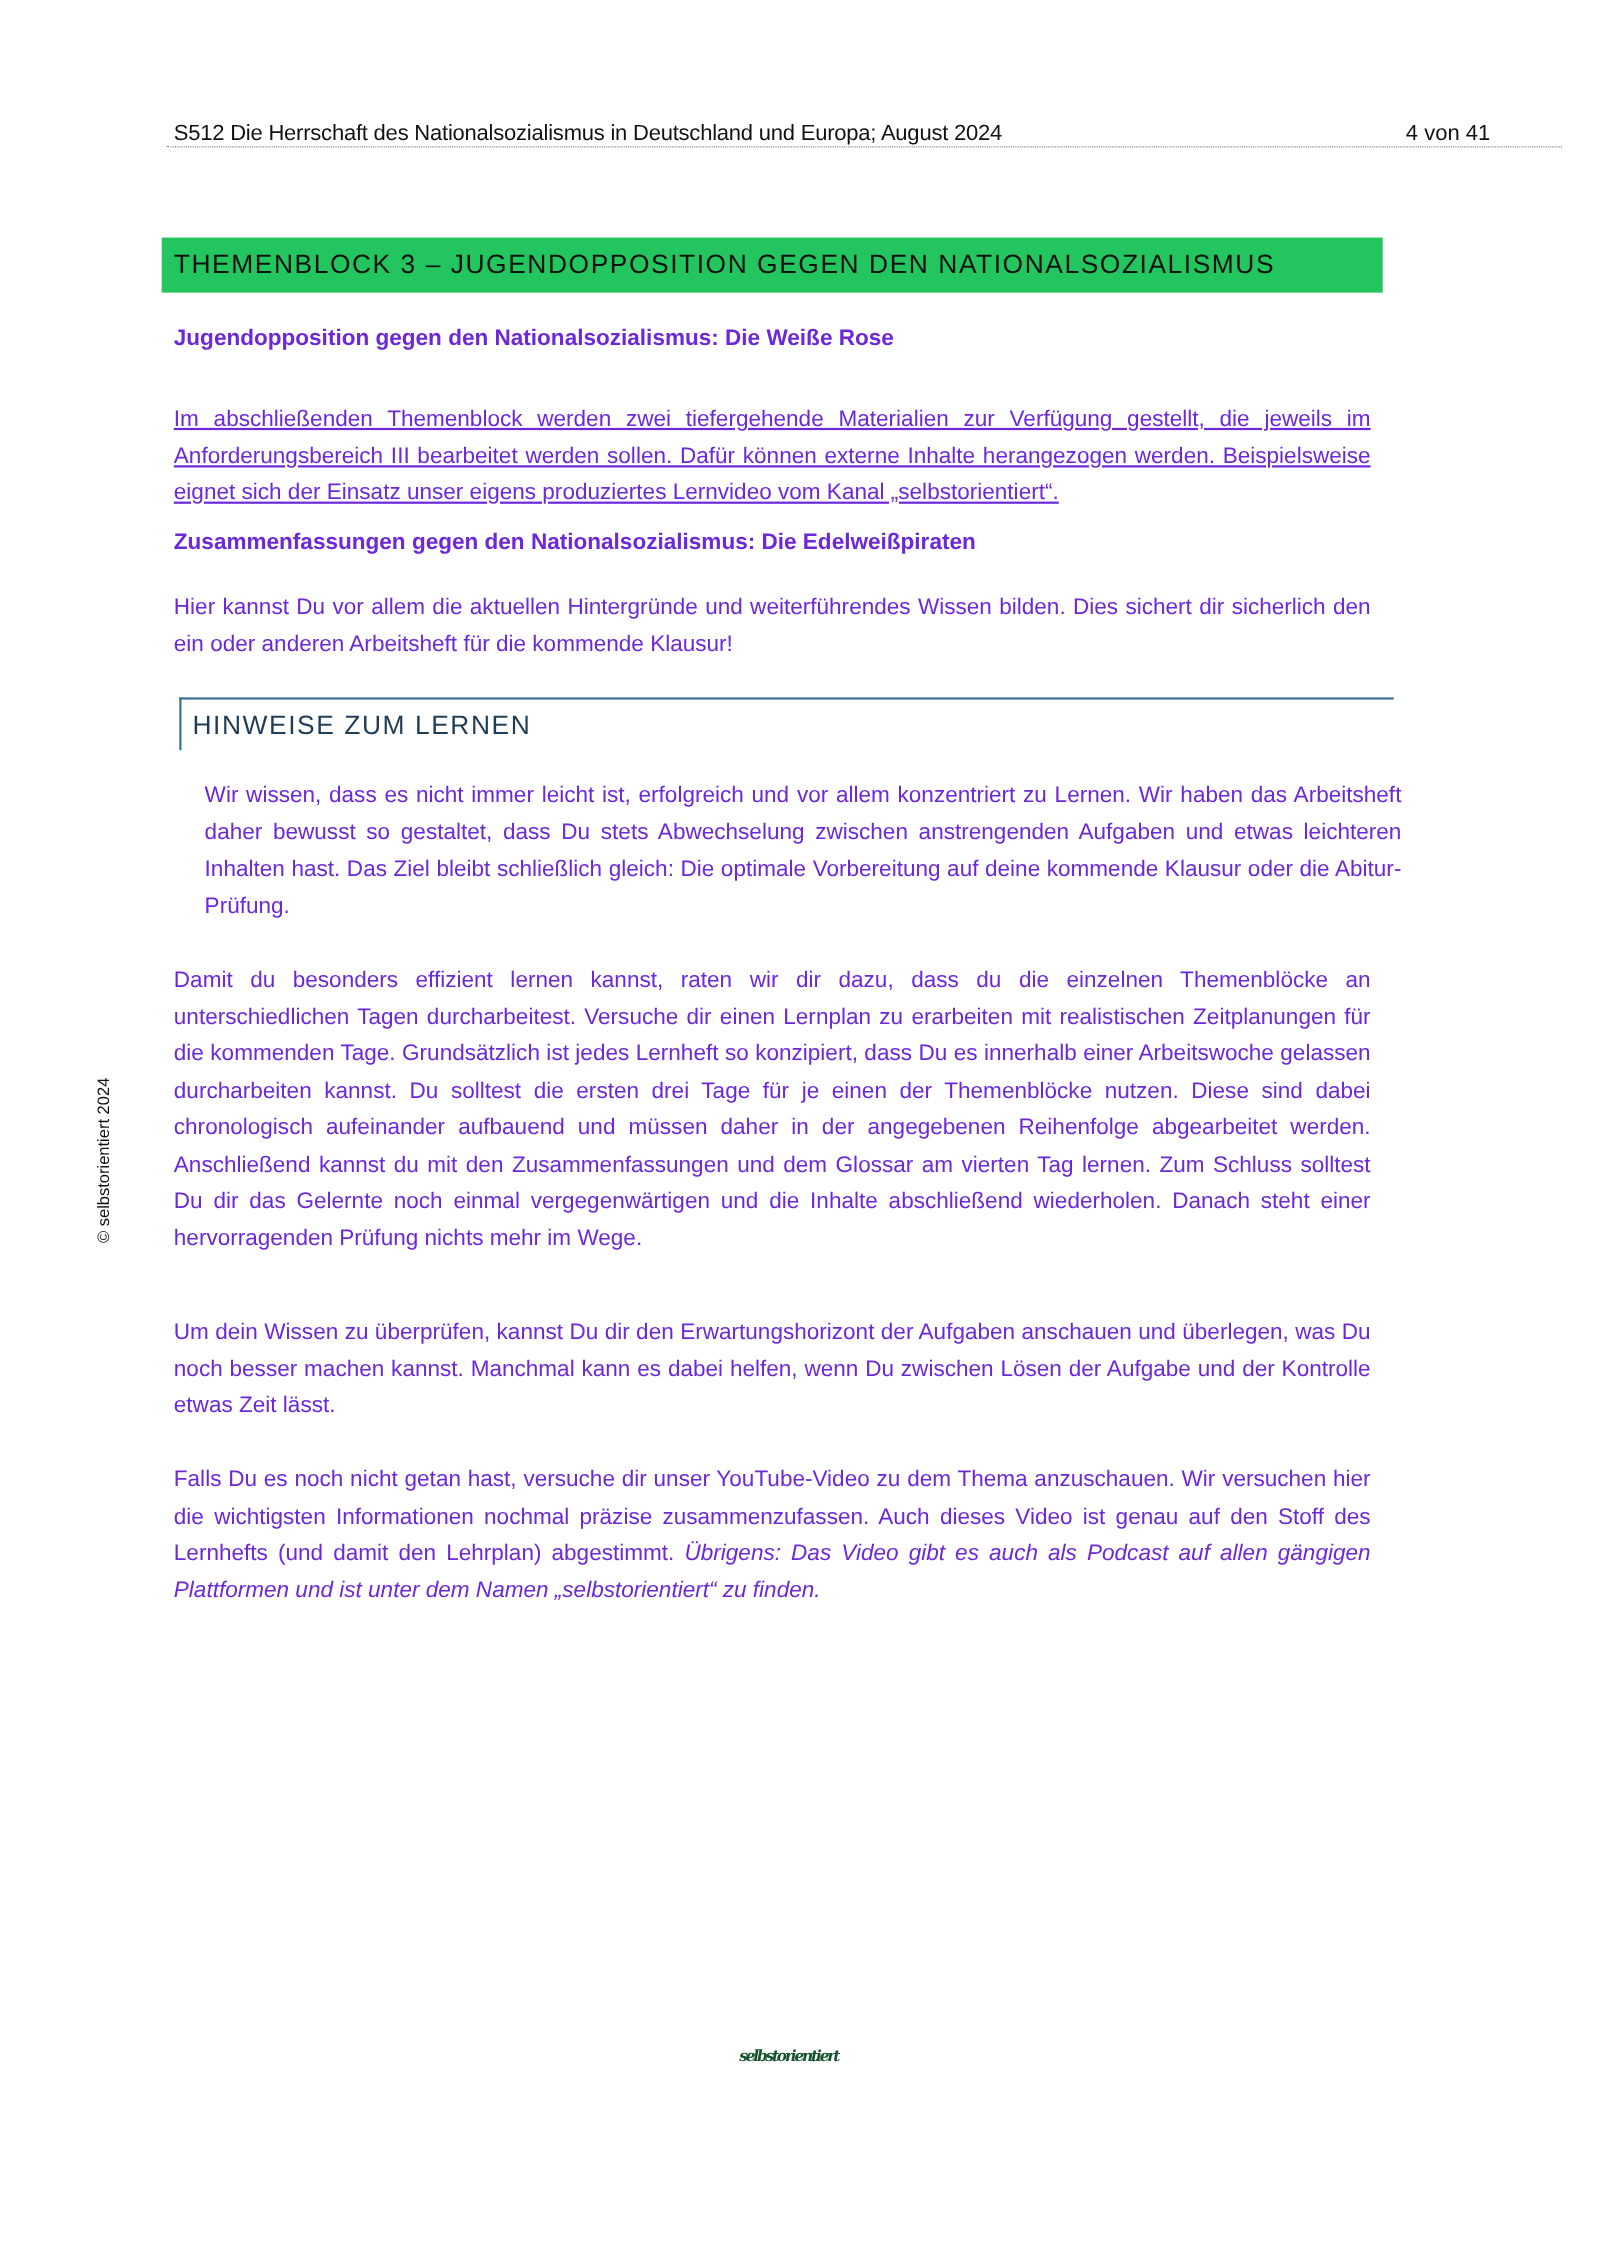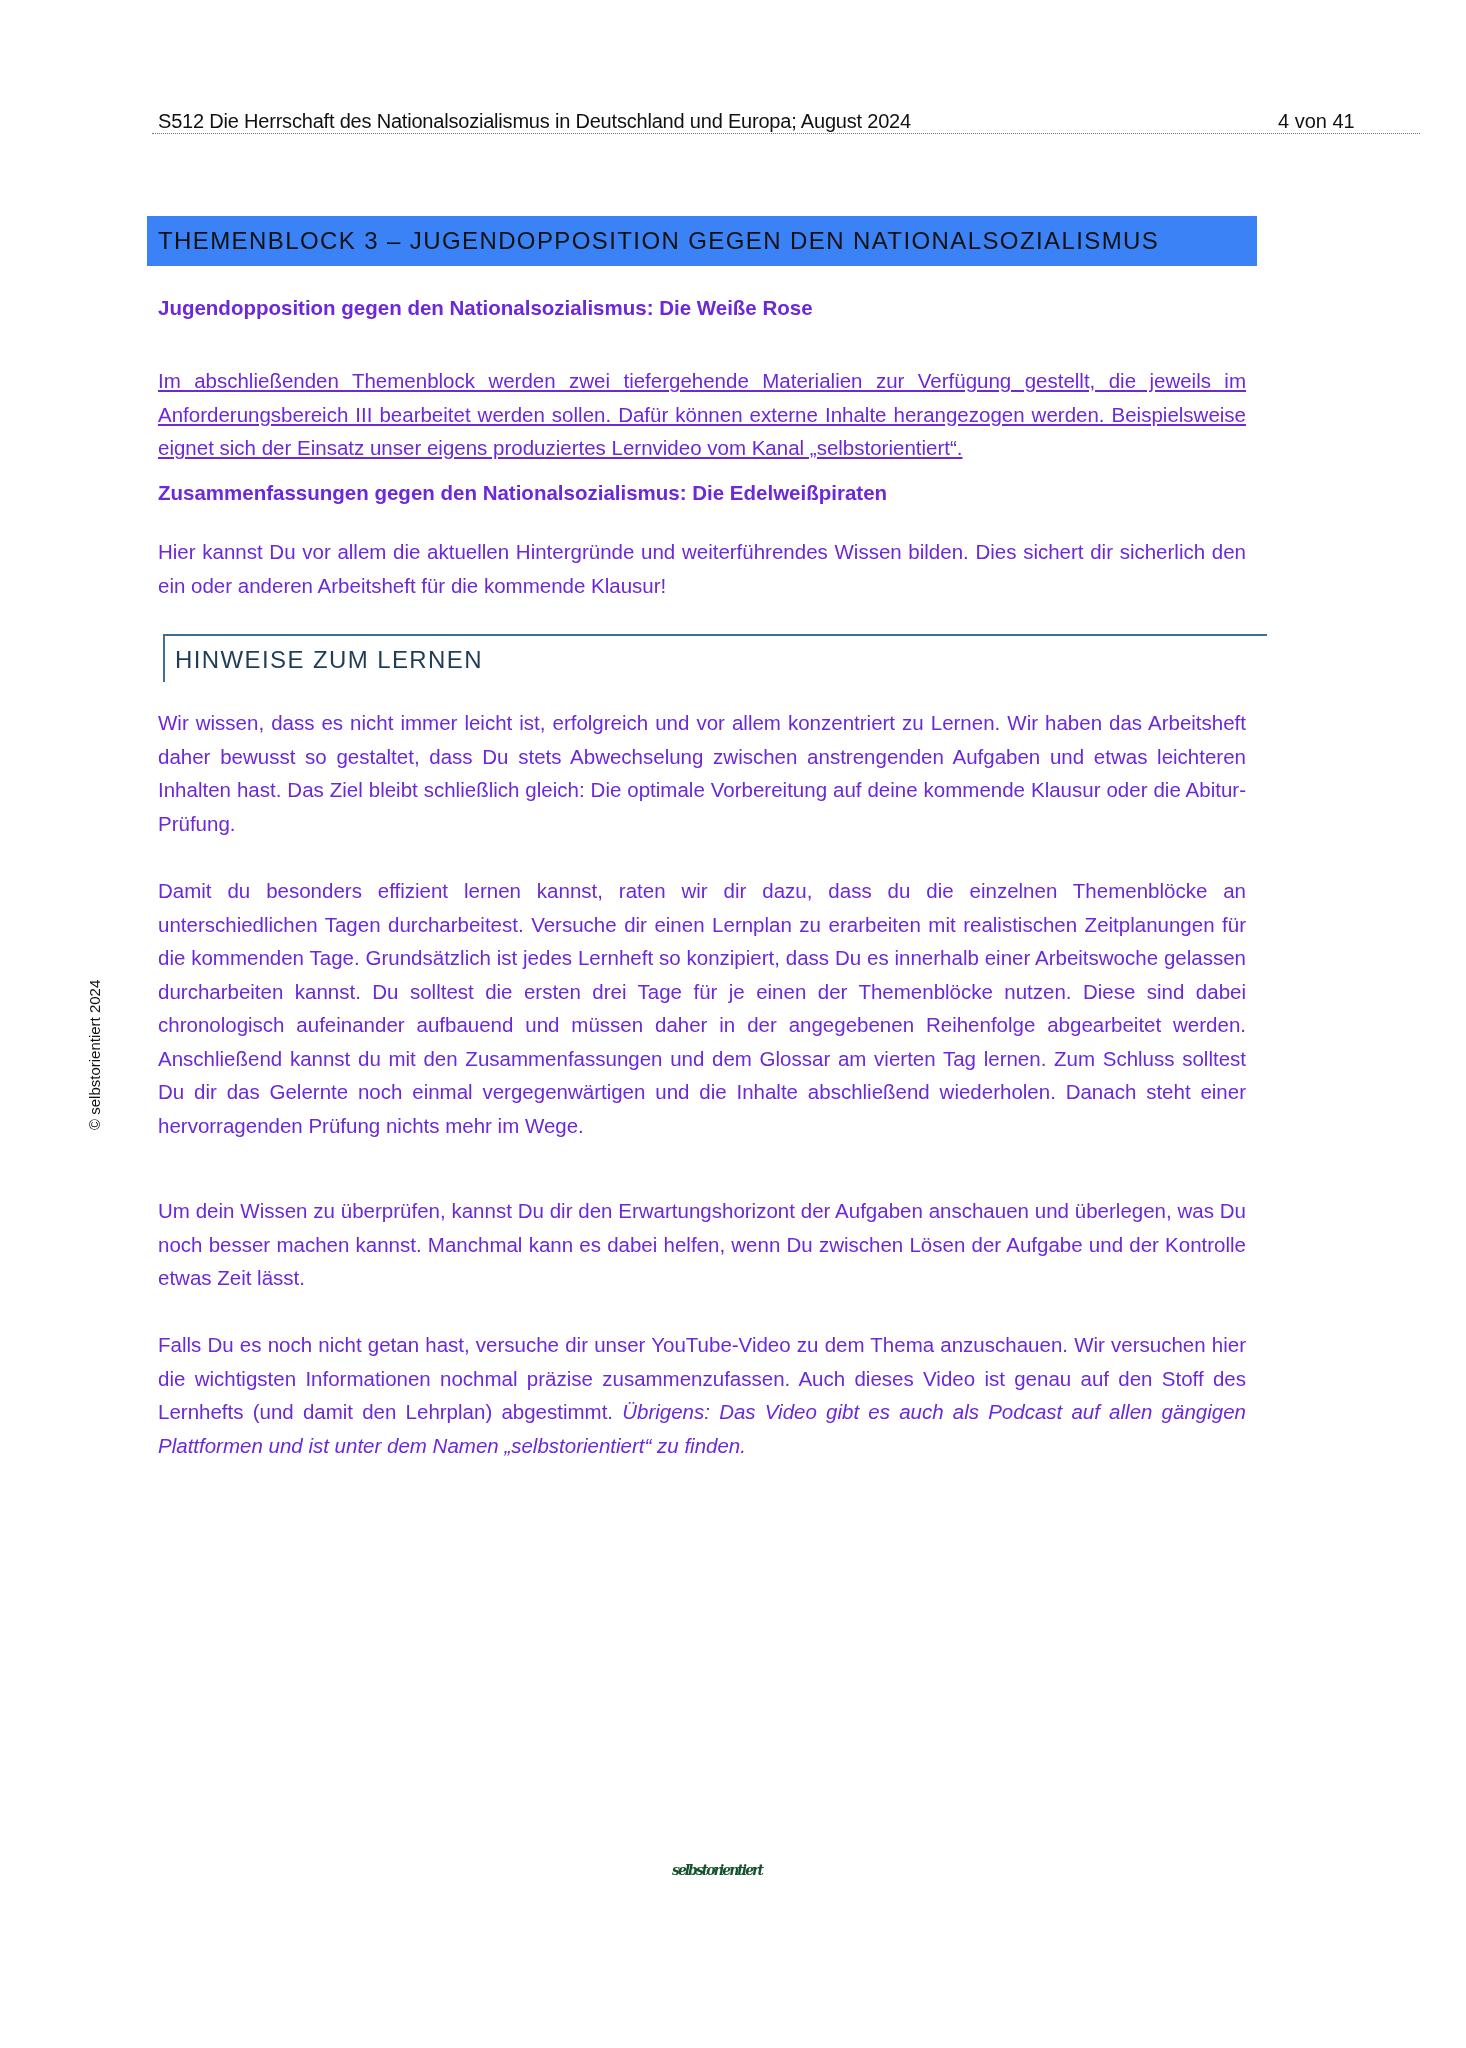--- a/index.html
+++ b/index.html
@@ -6,21 +6,21 @@
   body { width: 1466px; height: 2048px; position: relative; overflow: hidden;
          font-family: "Liberation Sans", sans-serif; color: #111; }
   .header { position: absolute; left: 158px; top: 110px; width: 1262px; height: 24px;
             font-family: "Liberation Sans Narrow", "Liberation Sans", sans-serif; font-size: 20px; color: #111; }
   .header .title { position: absolute; left: 0; top: 0; letter-spacing: -0.2px; }
   .header .pageno { position: absolute; left: 1120px; top: 0; }
   .header-rule { position: absolute; left: 152px; top: 133px; width: 1268px; height: 0;
                  border-top: 1px dotted #777; }
   .side { position: absolute; left: 86px; top: 1130px; transform: rotate(-90deg); transform-origin: left top;
           font-size: 15px; color: #111; white-space: nowrap; }
-  .band { position: absolute; left: 147px; top: 216px; width: 1110px; height: 50px; background: #3b82f6; }
+  .band { position: absolute; left: 147px; top: 216px; width: 1110px; height: 50px; background: #22c55e; }
   .band span { position: absolute; left: 11px; top: 11px; font-size: 24px; letter-spacing: 1.4px; color: #111; }
   .content { position: absolute; left: 158px; width: 1088px; font-size: 20.5px; line-height: 33.5px; color: #6d28d9; }
   .sub { font-weight: bold; font-size: 20.5px; }
   p { margin: 0; text-align: justify; }
   .box2 { position: absolute; left: 147px; top: 634px; width: 1102px; height: 46px;
           border-top: 2px solid #3b7097; border-left: 2px solid #3b7097; margin-left: 16px; }
   .box2 span { position: absolute; left: 10px; top: 10px; font-size: 24px; letter-spacing: 1.4px; color: #1f3d57; }
   .logo { position: absolute; left: 672px; top: 1862px; font-family: "DejaVu Serif", serif; font-style: italic;
           font-weight: bold; font-size: 14px; letter-spacing: -2px; color: #14532d; }
   em { font-style: italic; }
@@ -50,21 +50,21 @@
   <div class="sub">Zusammenfassungen gegen den Nationalsozialismus: Die Edelweißpiraten</div>
 </div>
 <div class="content" style="top:535px;">
   <p>Hier kannst Du vor allem die aktuellen Hintergründe und weiterführendes Wissen bilden. Dies sichert dir sicherlich den ein oder anderen Arbeitsheft für die kommende Klausur!</p>
 </div>
 
 <div class="box2">
   <span>HINWEISE ZUM LERNEN</span>
 </div>
 
-<div class="content" style="top:706px;">
+<div class="content" style="top:706px;margin-left:28px;">
   <p>Wir wissen, dass es nicht immer leicht ist, erfolgreich und vor allem konzentriert zu Lernen. Wir haben das Arbeitsheft daher bewusst so gestaltet, dass Du stets Abwechselung zwischen anstrengenden Aufgaben und etwas leichteren Inhalten hast. Das Ziel bleibt schließlich gleich: Die optimale Vorbereitung auf deine kommende Klausur oder die Abitur-Prüfung.</p>
 </div>
 <div class="content" style="top:874px;">
   <p>Damit du besonders effizient lernen kannst, raten wir dir dazu, dass du die einzelnen Themenblöcke an unterschiedlichen Tagen durcharbeitest. Versuche dir einen Lernplan zu erarbeiten mit realistischen Zeitplanungen für die kommenden Tage. Grundsätzlich ist jedes Lernheft so konzipiert, dass Du es innerhalb einer Arbeitswoche gelassen durcharbeiten kannst. Du solltest die ersten drei Tage für je einen der Themenblöcke nutzen. Diese sind dabei chronologisch aufeinander aufbauend und müssen daher in der angegebenen Reihenfolge abgearbeitet werden. Anschließend kannst du mit den Zusammenfassungen und dem Glossar am vierten Tag lernen. Zum Schluss solltest Du dir das Gelernte noch einmal vergegenwärtigen und die Inhalte abschließend wiederholen. Danach steht einer hervorragenden Prüfung nichts mehr im Wege.</p>
 </div>
 <div class="content" style="top:1194px;">
   <p>Um dein Wissen zu überprüfen, kannst Du dir den Erwartungshorizont der Aufgaben anschauen und überlegen, was Du noch besser machen kannst. Manchmal kann es dabei helfen, wenn Du zwischen Lösen der Aufgabe und der Kontrolle etwas Zeit lässt.</p>
 </div>
 <div class="content" style="top:1328px;">
   <p><span>Falls Du es noch nicht getan hast, versuche dir unser YouTube-Video zu dem Thema anzuschauen. Wir versuchen hier die wichtigsten Informationen nochmal präzise zusammenzufassen. Auch dieses Video ist genau auf den Stoff des Lernhefts (und damit den Lehrplan) abgestimmt. </span><em>Übrigens: Das Video gibt es auch als Podcast auf allen gängigen Plattformen und ist unter dem Namen „selbstorientiert“ zu finden.</em></p>

